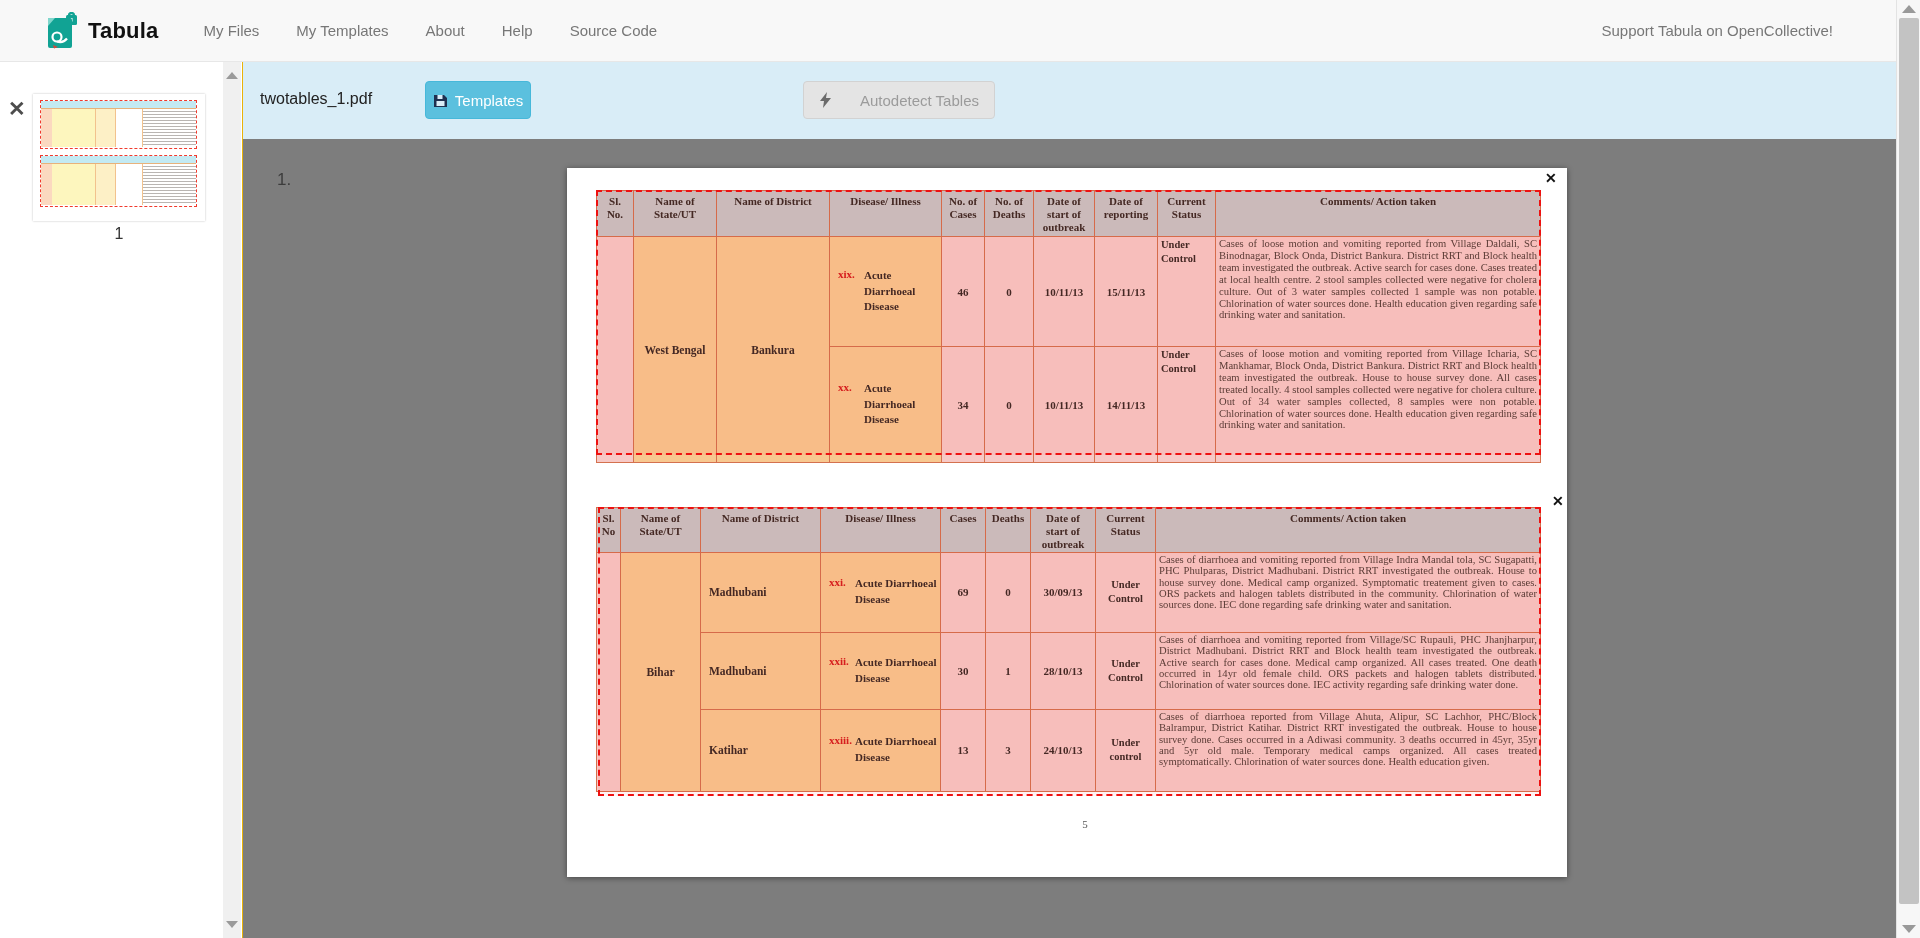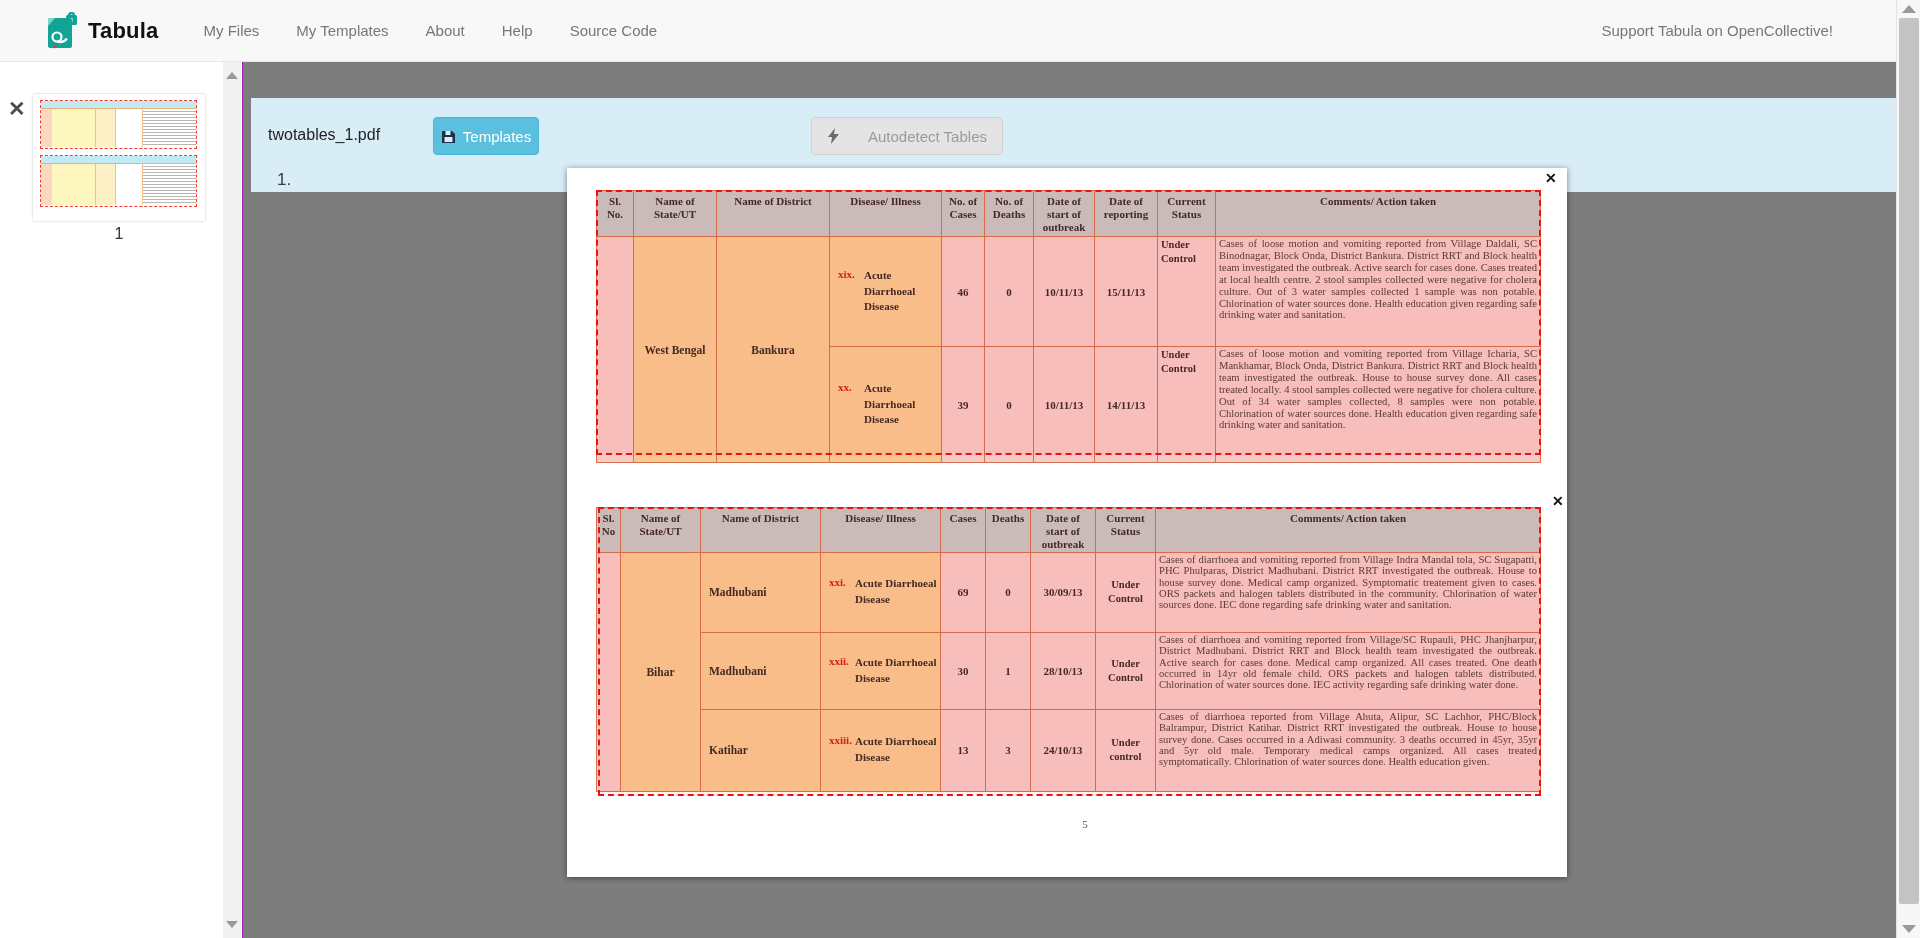--- a/index.html
+++ b/index.html
@@ -1,18 +1,18 @@
 <!DOCTYPE html>
 <html><head>
 <meta charset="utf-8">
 <style>
   html,body{margin:0;padding:0;background:#dedede;}
   *{box-sizing:border-box;}
   .screen{position:relative;width:1920px;height:938px;overflow:hidden;
-          font-family:"Liberation Sans",sans-serif;background:#a21caf;}
+          font-family:"Liberation Sans",sans-serif;background:#eab308;}
 
   
   .navbar{position:absolute;left:0;top:0;width:1896px;height:62px;background:#f8f8f8;
           border-bottom:1px solid #e7e7e7;display:flex;align-items:center;}
   .brand{display:flex;align-items:center;margin-left:45px;}
   .brand-title{font-size:22px;font-weight:bold;color:#111;margin-left:9px;letter-spacing:.2px;}
   .nav-links{display:flex;gap:37px;margin-left:37px;padding-left:8px;}
   .nav-link{font-size:15px;color:#777;cursor:pointer;white-space:nowrap;}
   .nav-right{margin-left:auto;margin-right:63px;font-size:15px;color:#777;cursor:pointer;}
 
@@ -37,21 +37,21 @@
   .mini-c3{width:14%;background:#fdf6be;}
   .mini-c4{width:13%;background:#fdf0c6;border-left:1px solid #f2c28d;}
   .mini-c5{width:17%;background:#fff;border-left:1px solid #f2c28d;}
   .mini-c6{flex:1;border-left:1px solid #f2c28d;
      background:repeating-linear-gradient(#fff 0 2px,#b9b5b2 2px 3px);}
   .page-thumb-label{position:absolute;left:33px;top:163px;width:172px;text-align:center;
      font-size:16px;color:#333;}
 
   
   .main{position:absolute;left:243px;top:62px;width:1653px;height:876px;background:#7d7d7d;}
-  .toolbar{position:absolute;left:8px;top:0;width:1653px;height:94px;background:#d9edf7;margin-top:36px;}
+  .toolbar{position:absolute;left:0;top:0;width:1653px;height:77px;background:#d9edf7;}
   .filename{position:absolute;left:17px;top:28px;font-size:16px;color:#222;}
   .btn{position:absolute;top:19px;height:38px;border-radius:4px;font-size:15px;display:flex;
        align-items:center;justify-content:center;gap:7px;cursor:pointer;padding:0 14px;
        border:1px solid transparent;white-space:nowrap;}
   .btn-templates{left:182px;width:106px;background:#5bc0de;border-color:#46b8da;color:#fff;}
   .btn-clear{left:328px;width:204px;background:#ffffff;border-color:#cccccc;color:#333;}
   .btn-auto{left:560px;width:192px;background:#e4e4e4;border-color:#d2d2d2;color:#9b9b9b;cursor:default;gap:28px;}
   .btn-export{right:45px;width:307px;background:#5cb85c;border-color:#4cae4c;color:#fff;font-weight:bold;}
 
   .canvas{position:absolute;left:0;top:77px;width:1653px;height:799px;overflow:hidden;}
@@ -242,21 +242,21 @@
             <td class="cell-pink status-cell">Under Control</td>
             <td class="cell-pink comment-cell">Cases of loose motion and vomiting reported from Village Daldali, SC Binodnagar, Block Onda, District Bankura. District RRT and Block health team investigated the outbreak. Active search for cases done. Cases treated at local health centre. 2 stool samples collected were negative for cholera culture. Out of 3 water samples collected 1 sample was non potable. Chlorination of water sources done. Health education given regarding safe drinking water and sanitation.</td>
           </tr>
           <tr style="height:116px">
             <td class="cell-orange disease-cell">
               <div class="disease-inner">
                 <span class="roman">xx.</span>
                 <span class="disease-name">Acute Diarrhoeal Disease</span>
               </div>
             </td>
-            <td class="cell-pink val">39</td>
+            <td class="cell-pink val">34</td>
             <td class="cell-pink val">0</td>
             <td class="cell-pink val">10/11/13</td>
             <td class="cell-pink val">14/11/13</td>
             <td class="cell-pink status-cell">Under Control</td>
             <td class="cell-pink comment-cell">Cases of loose motion and vomiting reported from Village Icharia, SC Mankhamar, Block Onda, District Bankura. District RRT and Block health team investigated the outbreak. House to house survey done. All cases treated locally. 4 stool samples collected were negative for cholera culture. Out of 34 water samples collected, 8 samples were non potable. Chlorination of water sources done. Health education given regarding safe drinking water and sanitation.</td>
           </tr>
         </tbody>
           </table>
 
 

